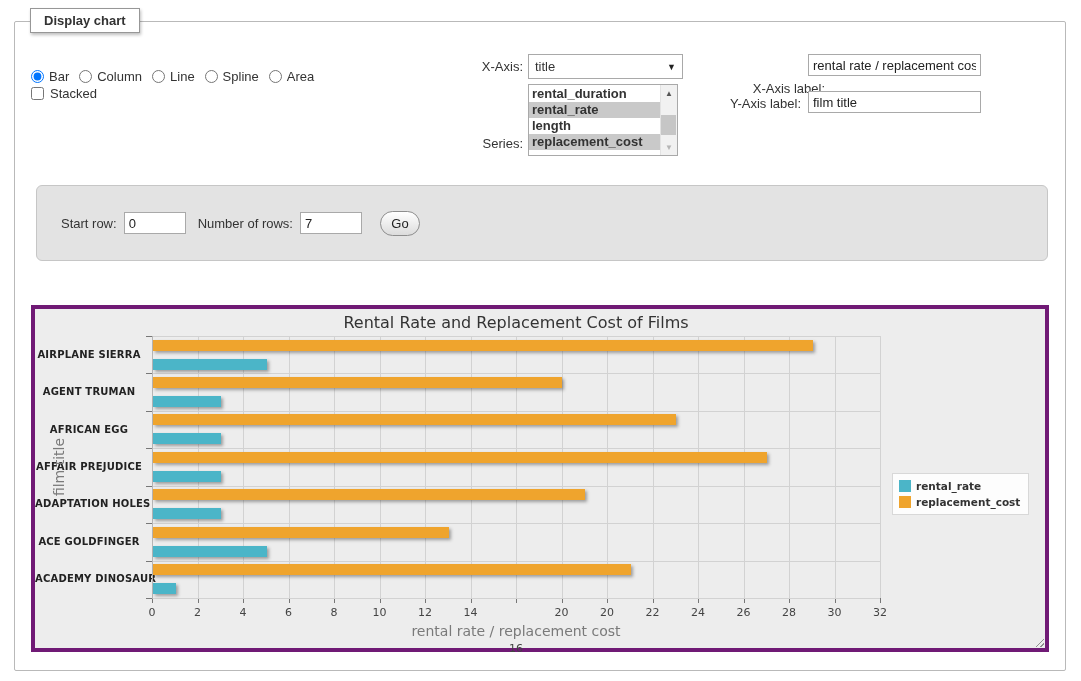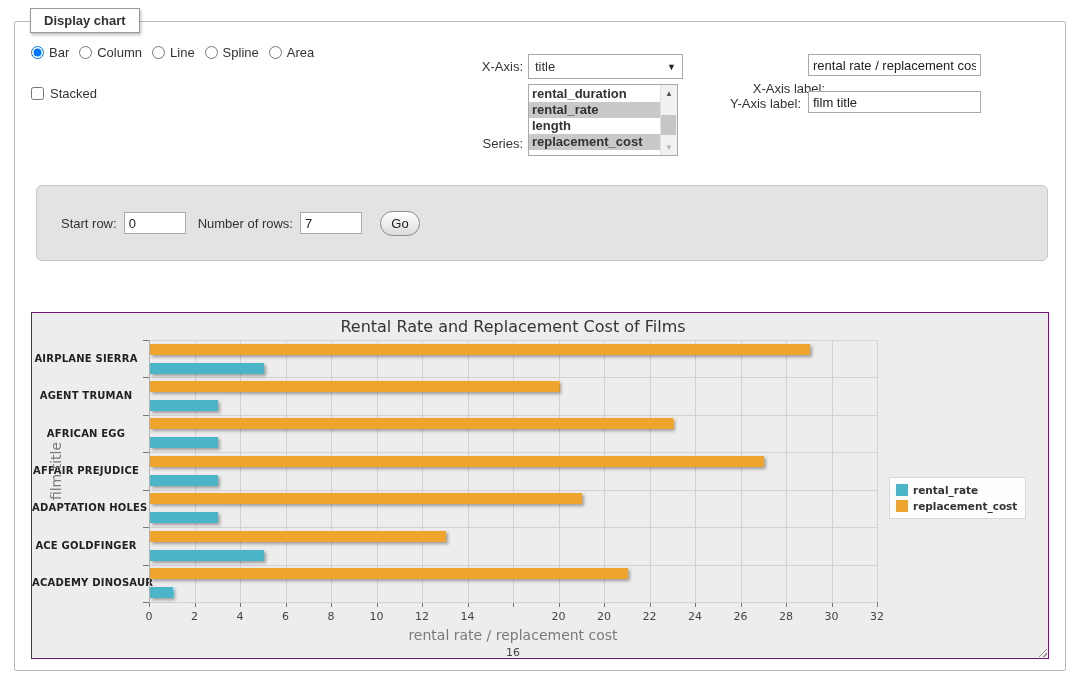--- a/index.html
+++ b/index.html
@@ -3,21 +3,21 @@
 <meta charset="utf-8">
 <style>
   * { box-sizing: border-box; margin: 0; padding: 0; }
   html,body { width:1081px; height:681px; background:#fff; font-family:"Liberation Sans", sans-serif; font-size:13px; color:#333; }
 
   
   .fieldset { position:absolute; left:14px; top:21px; width:1052px; height:650px; border:1px solid #b9b9b9; border-radius:2px; background:#fff; }
   .legendbox { position:absolute; left:15px; top:-14px; background:#fff; border:1px solid #979797; box-shadow:1px 2px 3px rgba(0,0,0,0.25); padding:4px 13px; font-weight:bold; font-size:13px; color:#333; }
 
   
-  .radio-row { position:absolute; left:16px; top:23px; display:flex; align-items:center; gap:4px; white-space:nowrap; }
+  .radio-row { position:absolute; left:16px; top:47px; display:flex; align-items:center; gap:4px; white-space:nowrap; }
   .radio-item { display:flex; align-items:center; gap:3px; margin-right:6px; }
   input[type="radio"], input[type="checkbox"] { margin:0 2px 0 0; }
   .check-row { position:absolute; left:16px; top:64px; display:flex; align-items:center; gap:4px; }
   .txt { color:#333; }
 
   input.ui-input { border:1px solid #a9a9a9; background:#fff; height:22px; font-family:"Liberation Sans",sans-serif; font-size:13px; padding:2px 4px; color:#222; }
   .title-input { position:absolute; left:16px; top:102px; width:177px; }
 
   .field-label { position:absolute; text-align:right; color:#333; }
   .lbl-xaxis   { left:400px; top:37px; width:108px; }
@@ -42,21 +42,21 @@
   .input-ylabel { position:absolute; left:793px; top:69px; width:173px; }
 
   
   .rowpanel { position:absolute; left:21px; top:163px; width:1012px; height:76px; background:#e3e3e3; border:1px solid #c6c6c6; border-radius:6px; display:flex; align-items:center; padding-left:24px; }
   .rowpanel .ui-input { width:62px; }
   .rowpanel label { margin-right:7px; }
   .gap { width:12px; }
   .go-btn { margin-left:18px; height:25px; width:40px; border:1px solid #8e8e8e; border-radius:13px; background:linear-gradient(#ffffff,#dcdcdc); font-family:"Liberation Sans",sans-serif; font-size:13px; color:#222; cursor:pointer; }
 
   
-  .chartbox { position:absolute; left:16px; top:290px; width:1018px; height:347px; background:#ededed; border:1px solid #701a75; font-family:"DejaVu Sans", sans-serif; }
+  .chartbox { position:absolute; left:16px; top:283px; width:1018px; height:347px; background:#ededed; border:4px solid #701a75; font-family:"DejaVu Sans", sans-serif; }
   .c-title { position:absolute; left:117px; top:4px; width:728px; text-align:center; font-size:16px; color:#333; }
   .gridline-v { position:absolute; width:1px; background:#d2d2d2; }
   .gridline-h { position:absolute; height:1px; background:#d2d2d2; }
   .axisline { position:absolute; background:#b5b5b5; }
   .tickmark { position:absolute; background:#777; }
   .cat-label { position:absolute; text-align:center; font-size:10px; font-weight:bold; color:#222; letter-spacing:0.2px; white-space:nowrap; }
   .num-label { position:absolute; font-size:11px; color:#444; text-align:center; width:30px; }
   .x-title { position:absolute; left:117px; top:314px; width:728px; text-align:center; font-size:14px; color:#7a7a7a; }
   .y-title { position:absolute; left:24px; top:158px; transform:translate(-50%,-50%) rotate(270deg); font-size:14px; color:#7a7a7a; white-space:nowrap; }
   .bar { position:absolute; height:11px; box-shadow:2px 2px 3px rgba(60,60,60,0.45); }

